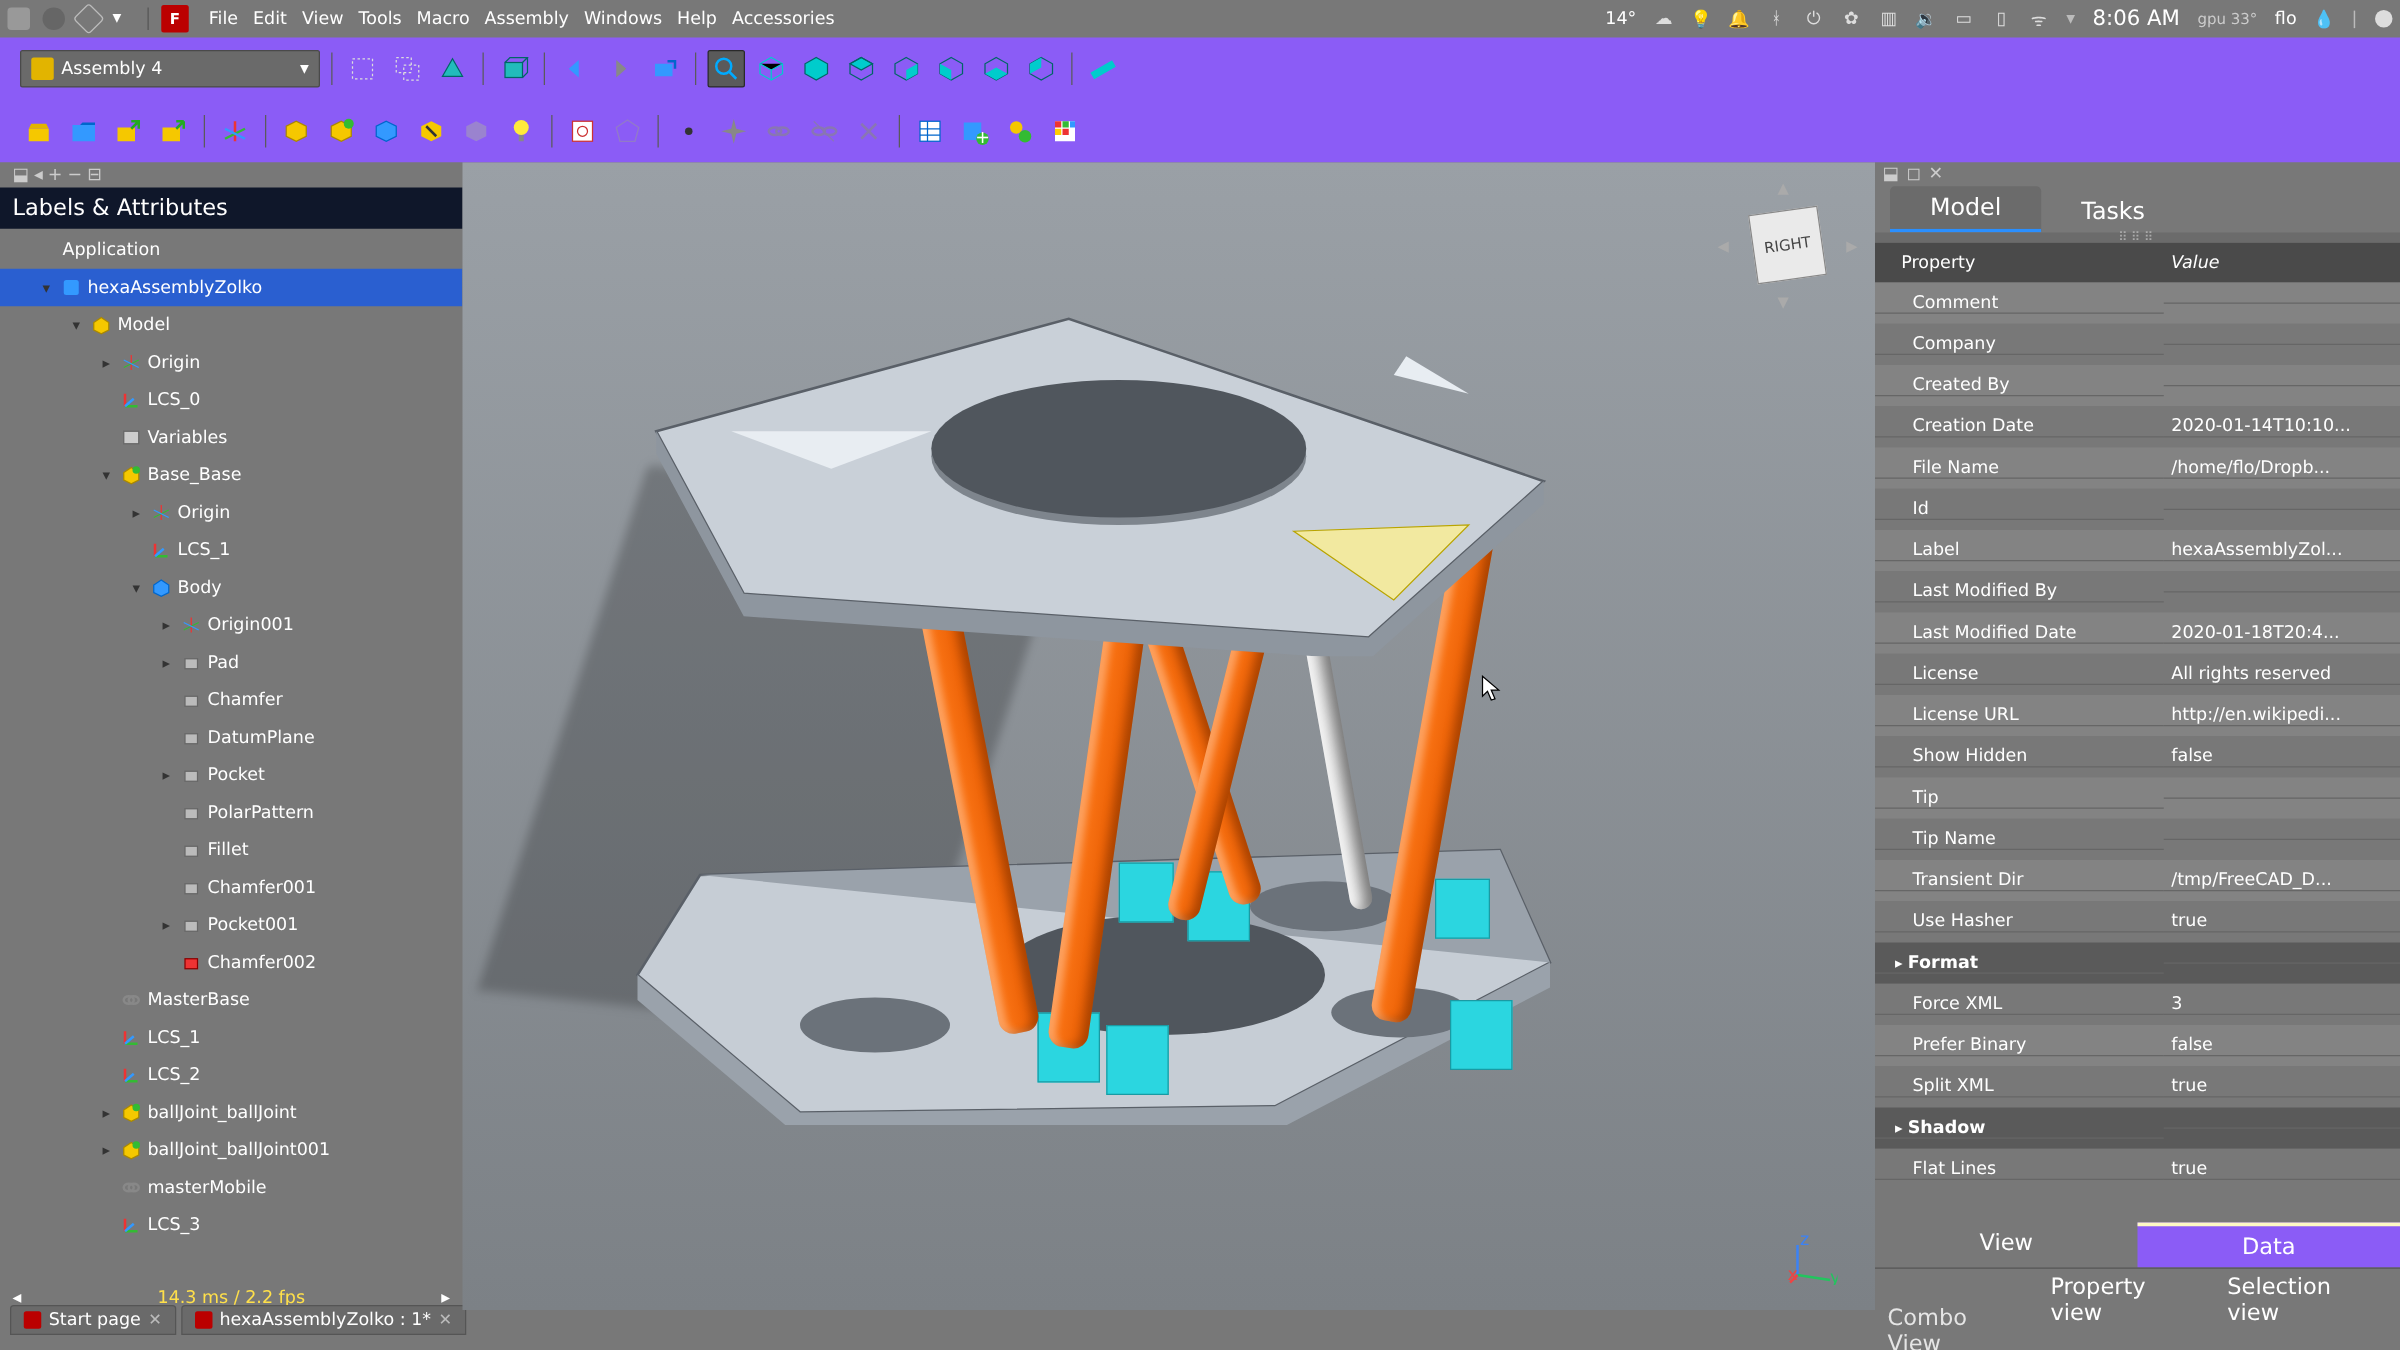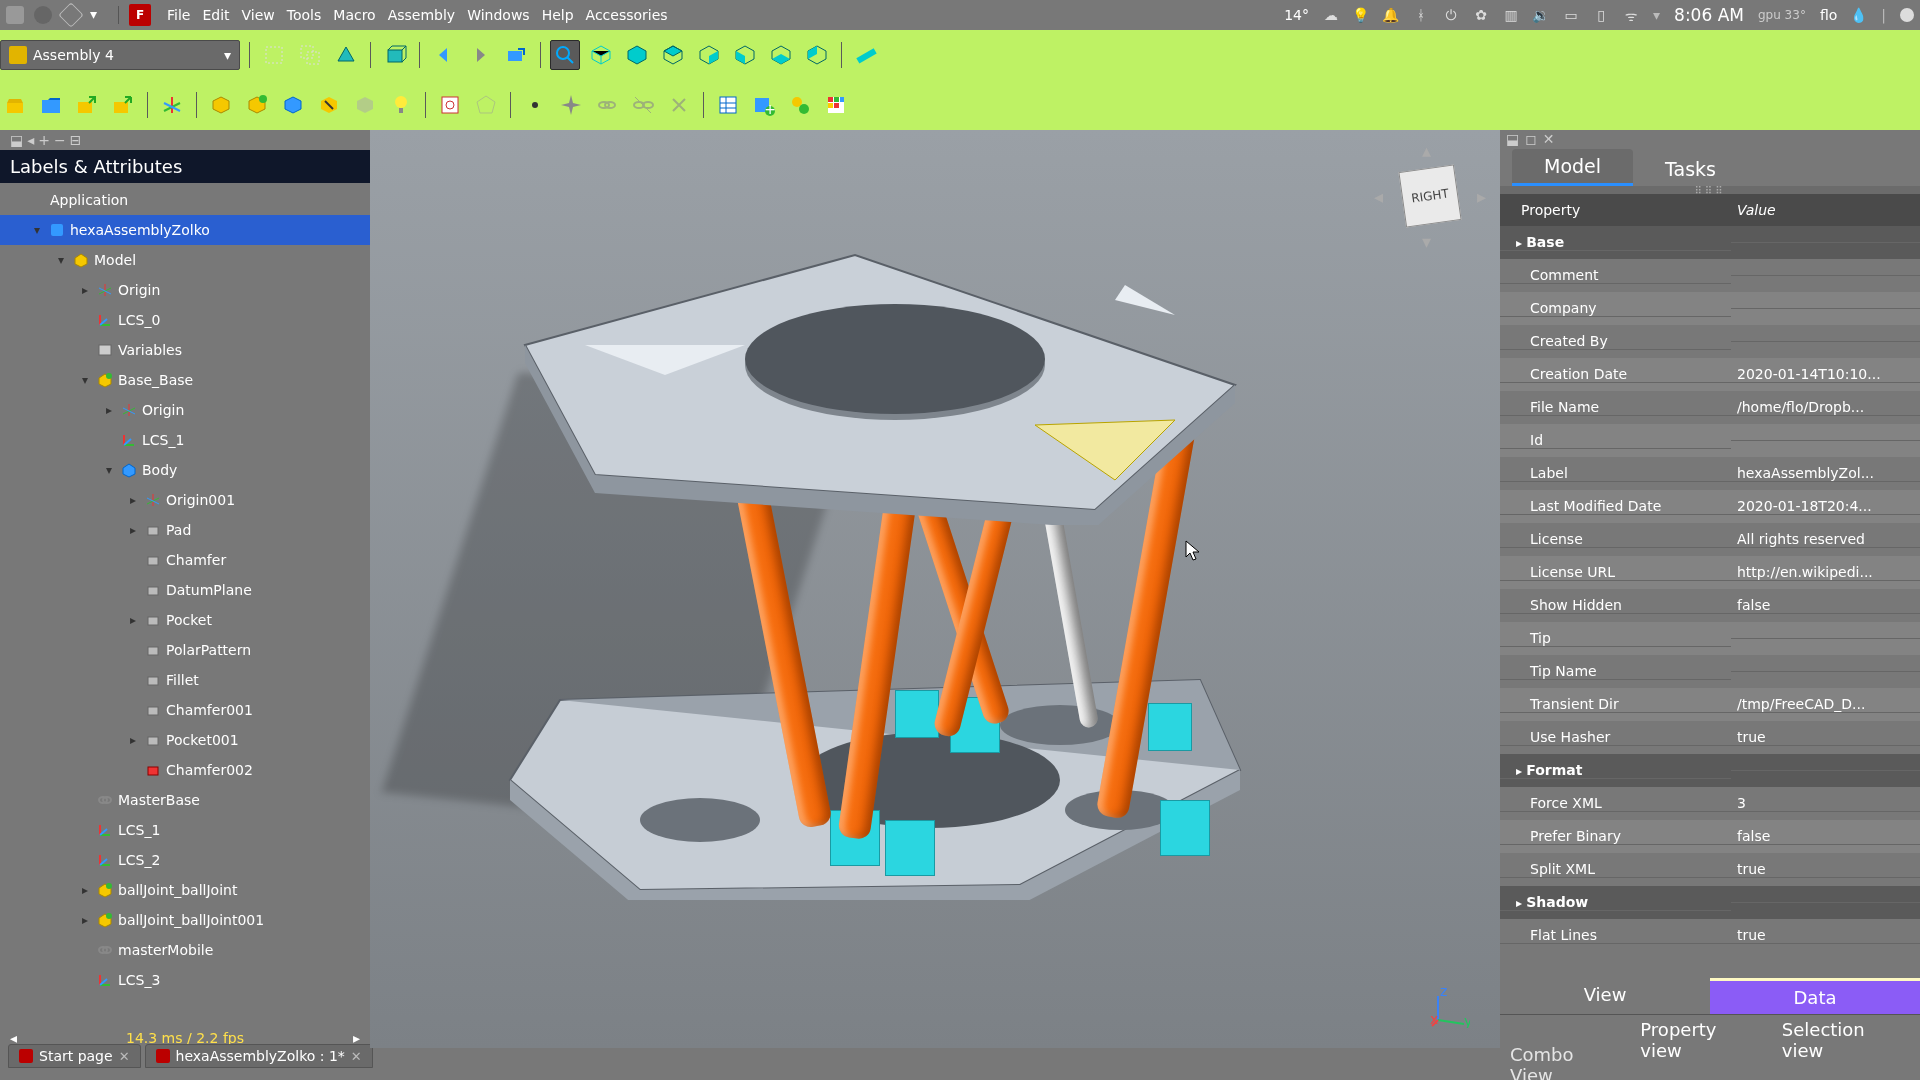--- a/index.html
+++ b/index.html
@@ -6,21 +6,21 @@
 body { background: #787878; width: 1920px; height: 1080px; overflow: hidden; color: #000; }
 
 .menubar { height: 30px; background: #787878; display: flex; align-items: center; padding: 0 6px; gap: 4px; font-size: 17px; color: #fff; }
 .menubar .left { display: flex; align-items: center; gap: 10px; }
 .menubar .right { margin-left: auto; display: flex; align-items: center; gap: 14px; }
 .menubar .right .ico { width:16px; height:16px; display:inline-flex; align-items:center; justify-content:center; color:#ddd; }
 .menubar .fc-logo { width:22px; height:22px; background:#b00; border-radius:2px; display:inline-flex; align-items:center; justify-content:center; color:#fff; font-weight:bold; font-size:12px; }
 .menubar .app-ico { width:18px; height:18px; border-radius:3px; background:#999; }
 .menuitem { padding: 2px 6px; cursor: default; }
 
-.toolbar { background:#bef264; padding:3px 0; display:flex; align-items:center; gap:6px; }
+.toolbar { background:#8b5cf6; padding:3px 16px; display:flex; align-items:center; gap:6px; }
 .toolbar .sep { width:1px; height:26px; background:#5a5a5a; margin:0 3px; }
 .tbtn { width:30px; height:30px; display:inline-flex; align-items:center; justify-content:center; border-radius:2px; cursor:default; }
 .tbtn svg { width:24px; height:24px; }
 .tbtn.active { background:#5a5a5a; border:1px solid #2a2a2a; }
 .wb-select { background:#6a6a6a; border:1px solid #4a4a4a; color:#fff; height:30px; width:240px; display:flex; align-items:center; padding:0 8px; font-size:16px; border-radius:2px; gap:6px; }
 .wb-select .wbico { width:18px; height:18px; background:#e2b400; border-radius:2px; }
 .wb-select .chev { margin-left:auto; }
 
 .main { display:flex; height: calc(1080px - 30px - 50px - 50px - 32px); }
 .left-panel { width:370px; background:#787878; display:flex; flex-direction:column; }
@@ -722,24 +722,20 @@
         <div class="rp-tab active">Model</div>
         <div class="rp-tab">Tasks</div>
       </div>
     <div class="rp-grip">⠿⠿⠿</div>
     <div class="prop-table">
       <div class="prop-head">
         <div class="c1">Property</div>
         <div class="c2">Value</div>
       </div>
       <div id="prop-body">
-          <div class="prop-row grp">
-            <div class="c1">Base</div>
-            <div class="c2"></div>
-          </div>
           <div class="prop-row">
             <div class="c1">Comment</div>
             <div class="c2"></div>
           </div>
           <div class="prop-row">
             <div class="c1">Company</div>
             <div class="c2"></div>
           </div>
           <div class="prop-row">
             <div class="c1">Created By</div>
@@ -753,20 +749,24 @@
             <div class="c1">File Name</div>
             <div class="c2">/home/flo/Dropb...</div>
           </div>
           <div class="prop-row">
             <div class="c1">Id</div>
             <div class="c2"></div>
           </div>
           <div class="prop-row">
             <div class="c1">Label</div>
             <div class="c2">hexaAssemblyZol...</div>
+          </div>
+          <div class="prop-row">
+            <div class="c1">Last Modified By</div>
+            <div class="c2"></div>
           </div>
           <div class="prop-row">
             <div class="c1">Last Modified Date</div>
             <div class="c2">2020-01-18T20:4...</div>
           </div>
           <div class="prop-row">
             <div class="c1">License</div>
             <div class="c2">All rights reserved</div>
           </div>
           <div class="prop-row">

